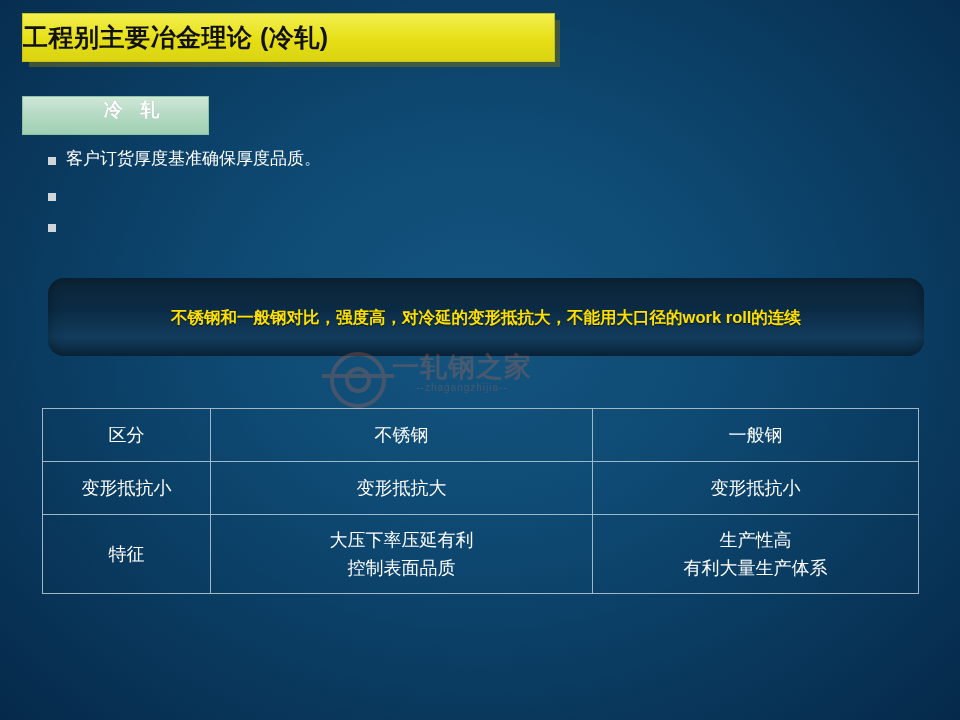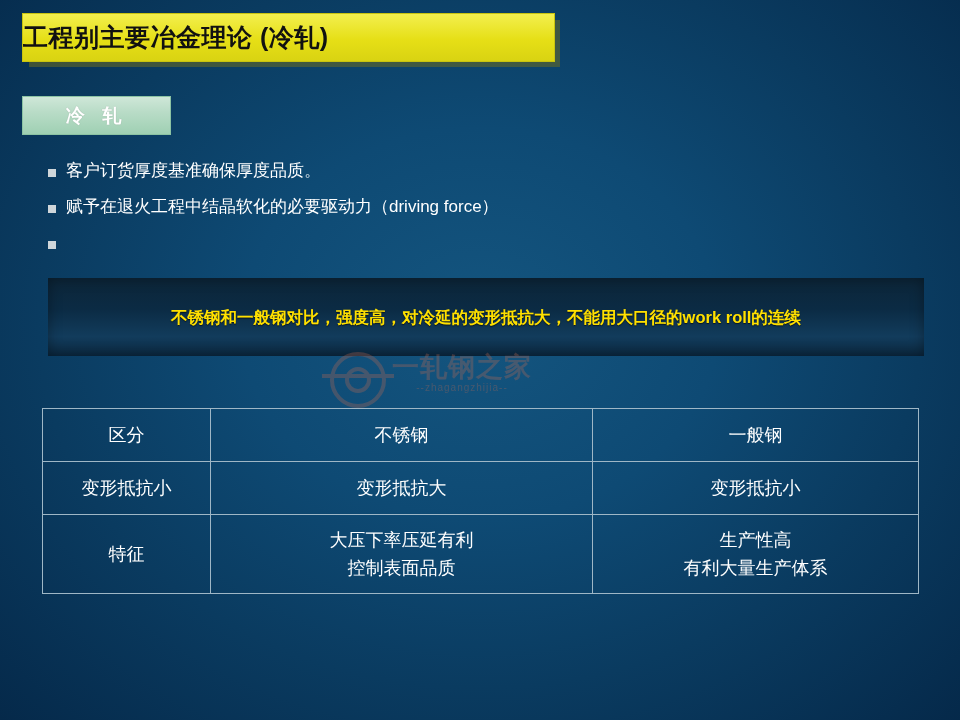--- a/index.html
+++ b/index.html
@@ -52,35 +52,36 @@
   }
 
   
   .subtab {
     position: absolute;
     left: 22px; top: 96px;
     width: 147px; height: 37px;
     background: linear-gradient(180deg,#cfe7d8 0%, #b9dcc7 40%, #9fd0b3 100%);
     border: 1px solid #8cc3a3;
     display: flex;
-    align-items: center;
+    align-items: flex-start;
     justify-content: center;
+    padding-left: 38px;
   }
   .subtab span {
     font-size: 19px;
     font-weight: bold;
     color: #ffffff;
     letter-spacing: 6px;
     text-shadow: 0 0 1px rgba(0,0,0,.25);
   }
 
   
   .bullets {
     position: absolute;
-    left: 48px; top: 160px;
+    left: 48px; top: 148px;
     width: 880px;
   }
   .bullet-row {
     display: flex;
     align-items: flex-start;
     margin-bottom: 14px;
   }
   .bullet-mark {
     width: 8px; height: 8px;
     background: #cfd6da;
@@ -99,20 +100,21 @@
   .highlight {
     position: absolute;
     left: 48px; top: 278px;
     width: 876px; height: 78px;
     background: linear-gradient(180deg, #0c2538 0%, #0b2b44 40%, #123c5c 75%, #0b2840 100%);
     box-shadow: 0 0 14px rgba(0,0,0,.35) inset;
     display: flex;
     flex-direction: column;
     justify-content: center;
     align-items: center;
+    border-radius: 16px;
   }
   .highlight .hl-line {
     font-size: 16.5px;
     font-weight: bold;
     color: #ffe000;
     line-height: 30px;
     text-align: center;
     white-space: nowrap;
     text-shadow: 0 1px 1px rgba(0,0,0,.6);
   }
@@ -203,21 +205,20 @@
     <span>冷 轧</span>
   </div>
 
   <div class="bullets">
     <div class="bullet-row">
       <div class="bullet-mark"></div>
       <div class="bullet-text">客户订货厚度基准确保厚度品质。</div>
     </div>
     <div class="bullet-row">
       <div class="bullet-mark"></div>
-      <div class="bullet-text">赋予在退火工程中结晶软化的必要驱动力（driving force）</div>
     </div>
     <div class="bullet-row">
       <div class="bullet-mark"></div>
     </div>
   </div>
 
   <div class="highlight">
     <div class="hl-line">不锈钢和一般钢对比，强度高，对冷延的变形抵抗大，不能用大口径的work roll的连续</div>
   </div>
 

